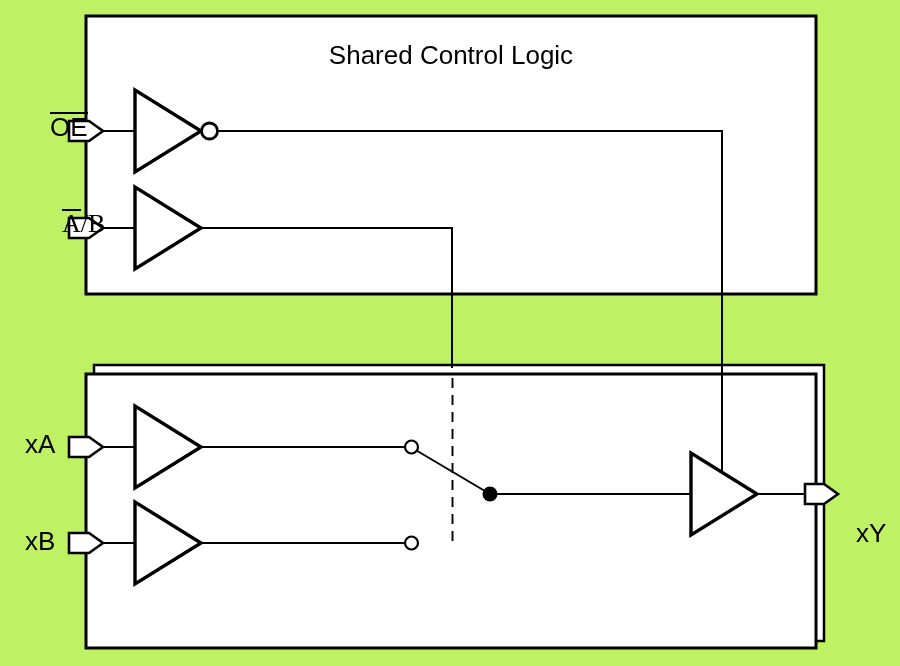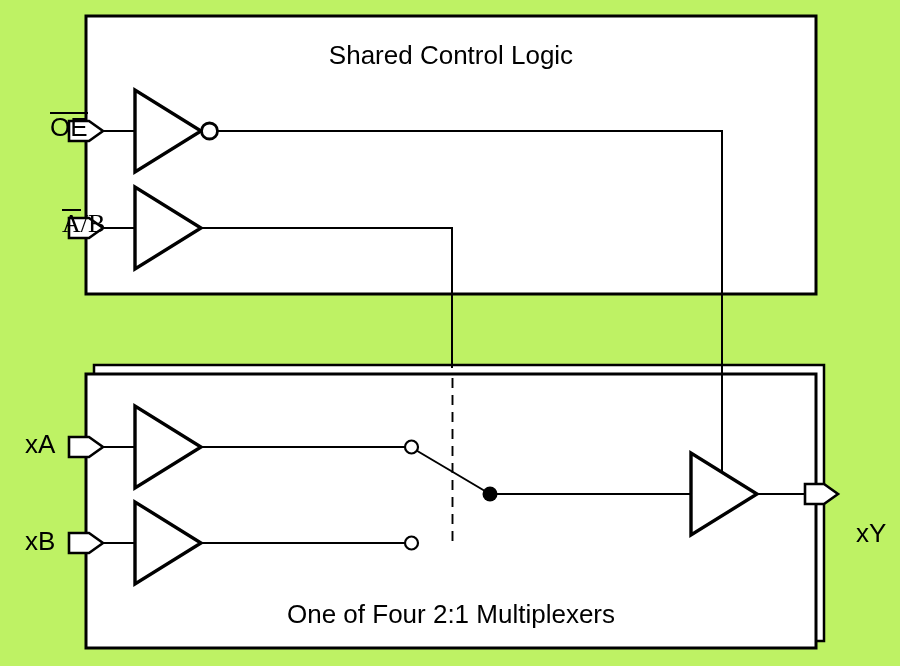--- a/index.html
+++ b/index.html
@@ -74,21 +74,20 @@
       <polygon points="69,121 89,121 103,131 89,141 69,141"></polygon>
       <polygon points="69,218 89,218 103,228 89,238 69,238"></polygon>
       <polygon points="69,437 89,437 103,447 89,457 69,457"></polygon>
       <polygon points="69,533 89,533 103,543 89,553 69,553"></polygon>
       <polygon points="805,484 824,484 838,494 824,504 805,504"></polygon>
     </g>
   </svg>
 
   <div class="txt block-title" style="left:86px; top:42px;">Shared Control Logic</div>
 
-  <div class="txt block-title" style="left:86px; top:601px;">One of Four 2:1 Multiplexers</div>
 
   <div class="txt" style="left:18px; top:112px;">
     <span class="ov">OE</span><span class="plain"></span>
   </div>
 
   <div class="txt" style="left:30px; top:209px;font-family:Liberation Serif, serif;">
     <span class="ov">A</span><span class="plain">/B</span>
   </div>
 
   <div class="txt" style="left:25px; top:431px;">xA</div>

